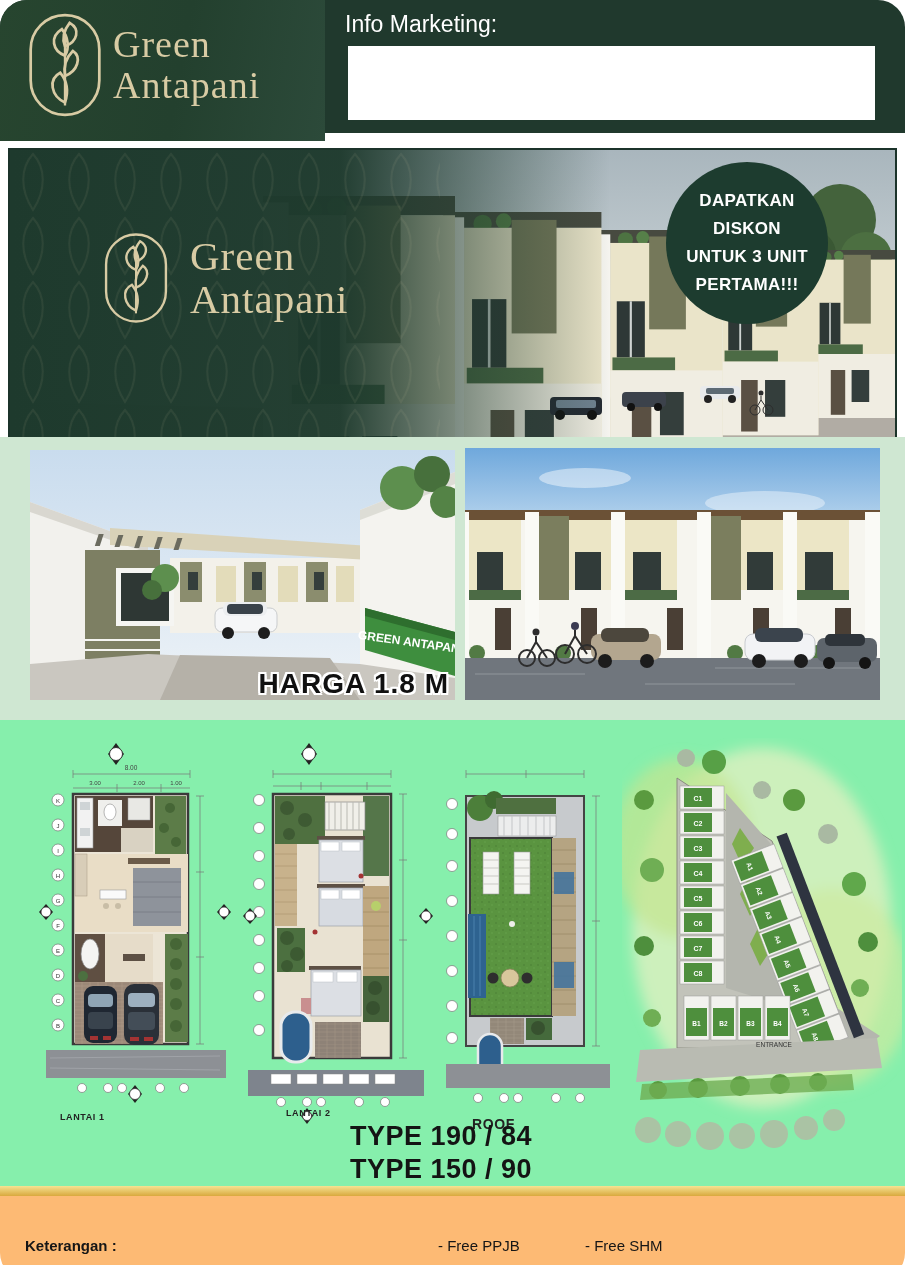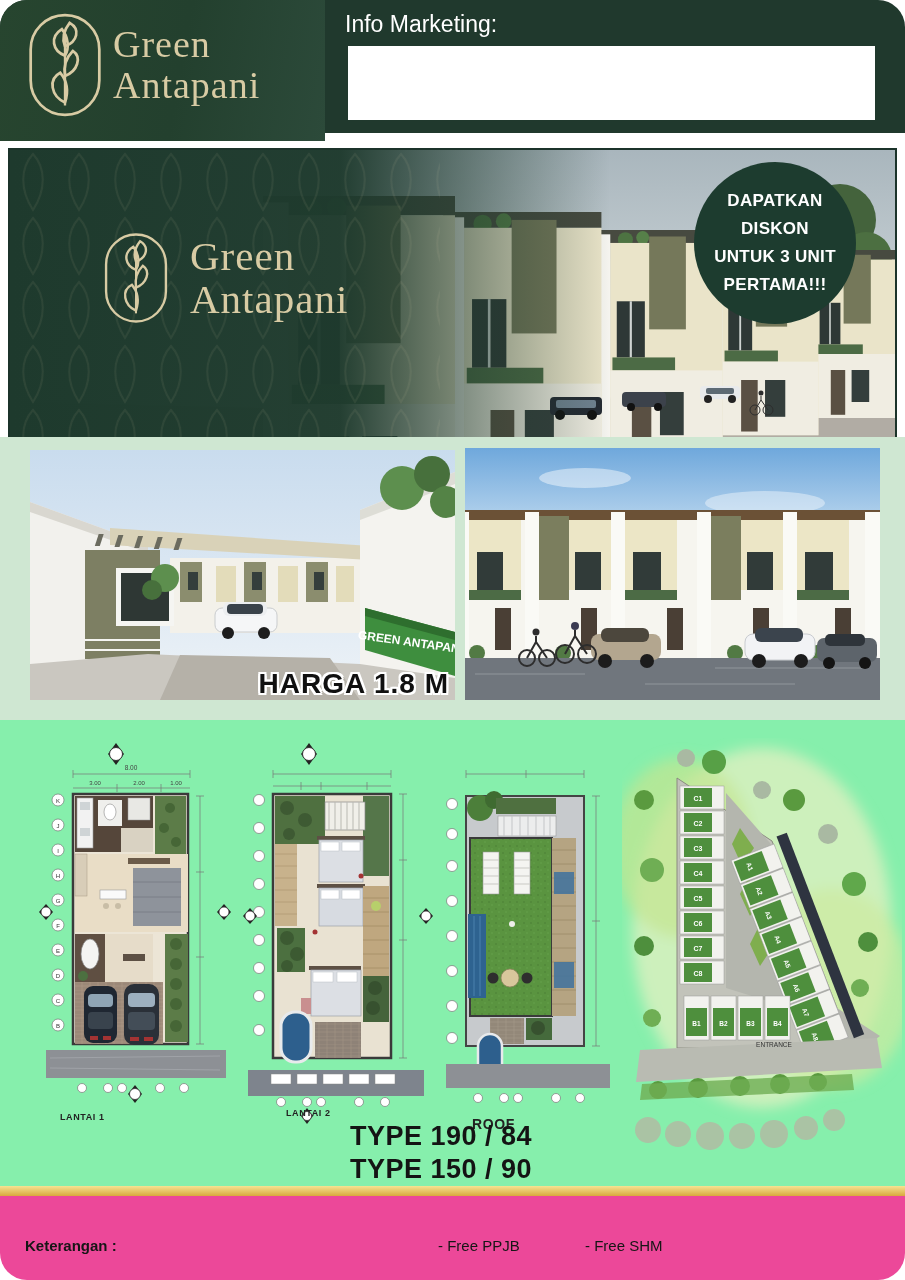--- a/index.html
+++ b/index.html
@@ -16,21 +16,21 @@
   .info-label{position:absolute;left:345px;top:11px;color:#ffffff;font-size:23px;z-index:2;}
   .info-box{position:absolute;left:348px;top:46px;width:527px;height:74px;background:#ffffff;z-index:2;}
 
   
   .hero{position:absolute;left:8px;top:148px;width:889px;height:292px;background:#20392d;
         border:2px solid #1b332a;box-sizing:border-box;}
   .hero svg.scene{position:absolute;left:0;top:0;width:100%;height:100%;}
   .hero-logo{position:absolute;left:92px;top:72px;height:112px;display:flex;align-items:center;gap:20px;z-index:4;}
   .hero-logo .emblem-lg{width:68px;height:106px;}
   .hero-brand{font-family:"Liberation Serif",serif;color:#d8cba4;font-size:41px;line-height:1.05;letter-spacing:1px;}
-  .badge{position:absolute;left:684px;top:12px;width:162px;height:162px;border-radius:50%;
+  .badge{position:absolute;left:656px;top:12px;width:162px;height:162px;border-radius:50%;
          background:#1d3c2f;display:flex;flex-direction:column;justify-content:center;
          color:#fff;font-weight:bold;font-size:17px;line-height:1.65;text-align:center;z-index:5;letter-spacing:.3px;}
 
   
   .gallery{position:absolute;left:0;top:437px;width:905px;height:283px;background:#cfe7d2;}
   .photo-gate{position:absolute;left:30px;top:13px;width:425px;height:250px;}
   .photo-street{position:absolute;left:465px;top:11px;width:415px;height:252px;}
   .photo-gate svg,.photo-street svg{position:absolute;left:0;top:0;width:100%;height:100%;}
   .price{position:absolute;right:6px;bottom:0px;font-size:28px;font-weight:900;color:#101010;letter-spacing:1px;
          text-shadow:-2px -2px 0 #fff,2px -2px 0 #fff,-2px 2px 0 #fff,2px 2px 0 #fff,0 -2px 0 #fff,0 2px 0 #fff,-2px 0 0 #fff,2px 0 0 #fff;}
@@ -44,21 +44,21 @@
   .plan-label{position:absolute;font-size:9px;font-weight:bold;color:#222;letter-spacing:.6px;}
   .lab-l1{left:60px;top:392px;}
   .lab-l2{left:258px;top:388px;padding-left:28px;}
   .lab-roof{left:472px;top:396px;font-size:14px;}
   .type-block{position:absolute;left:350px;top:400px;font-size:27px;font-weight:800;color:#141414;
               line-height:1.22;letter-spacing:.5px;}
 
   
   .goldbar{position:absolute;left:0;top:1186px;width:905px;height:10px;
            background:linear-gradient(#f6e292,#d9a93e);}
-  .footer{position:absolute;left:0;top:1196px;width:905px;height:84px;background:#ec4899;color:#161616;}
+  .footer{position:absolute;left:0;top:1196px;width:905px;height:69px;background:#fdba74;color:#161616;}
   .f-col{position:absolute;top:2px;font-size:15px;line-height:19px;white-space:pre-wrap;}
   .f-col1{left:25px;}
   .f-col2{left:438px;}
   .f-col3{left:585px;}
   .f-title{font-weight:bold;}
 </style>
 </head>
 <body>
 
 <svg width="0" height="0" style="position:absolute" aria-hidden="true">

